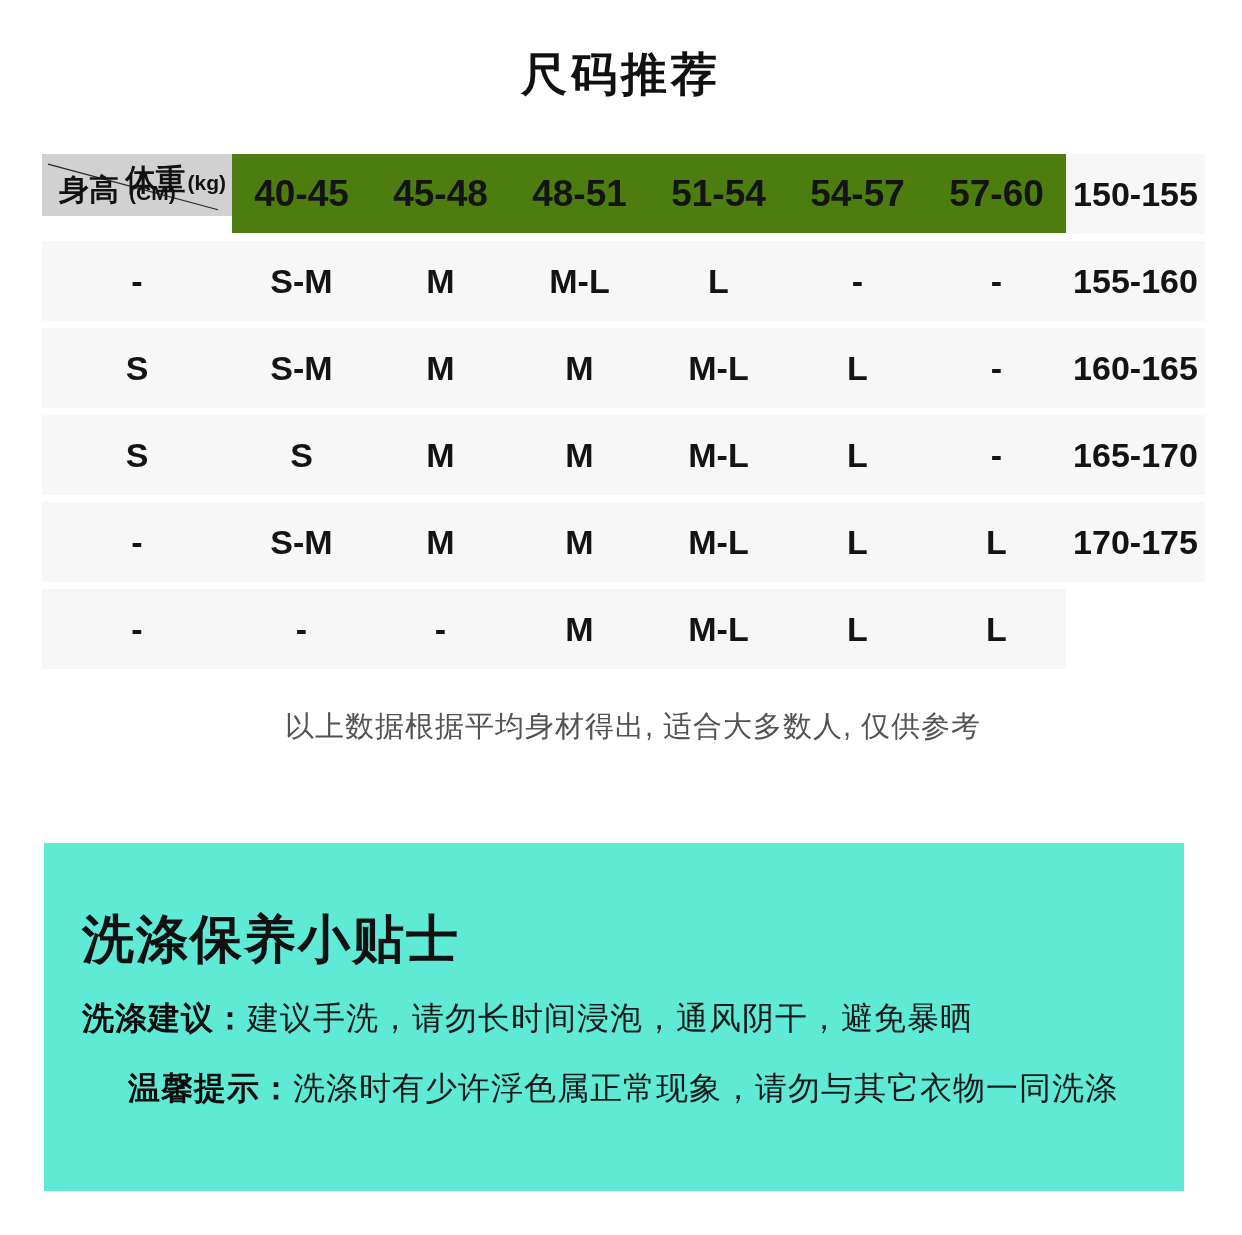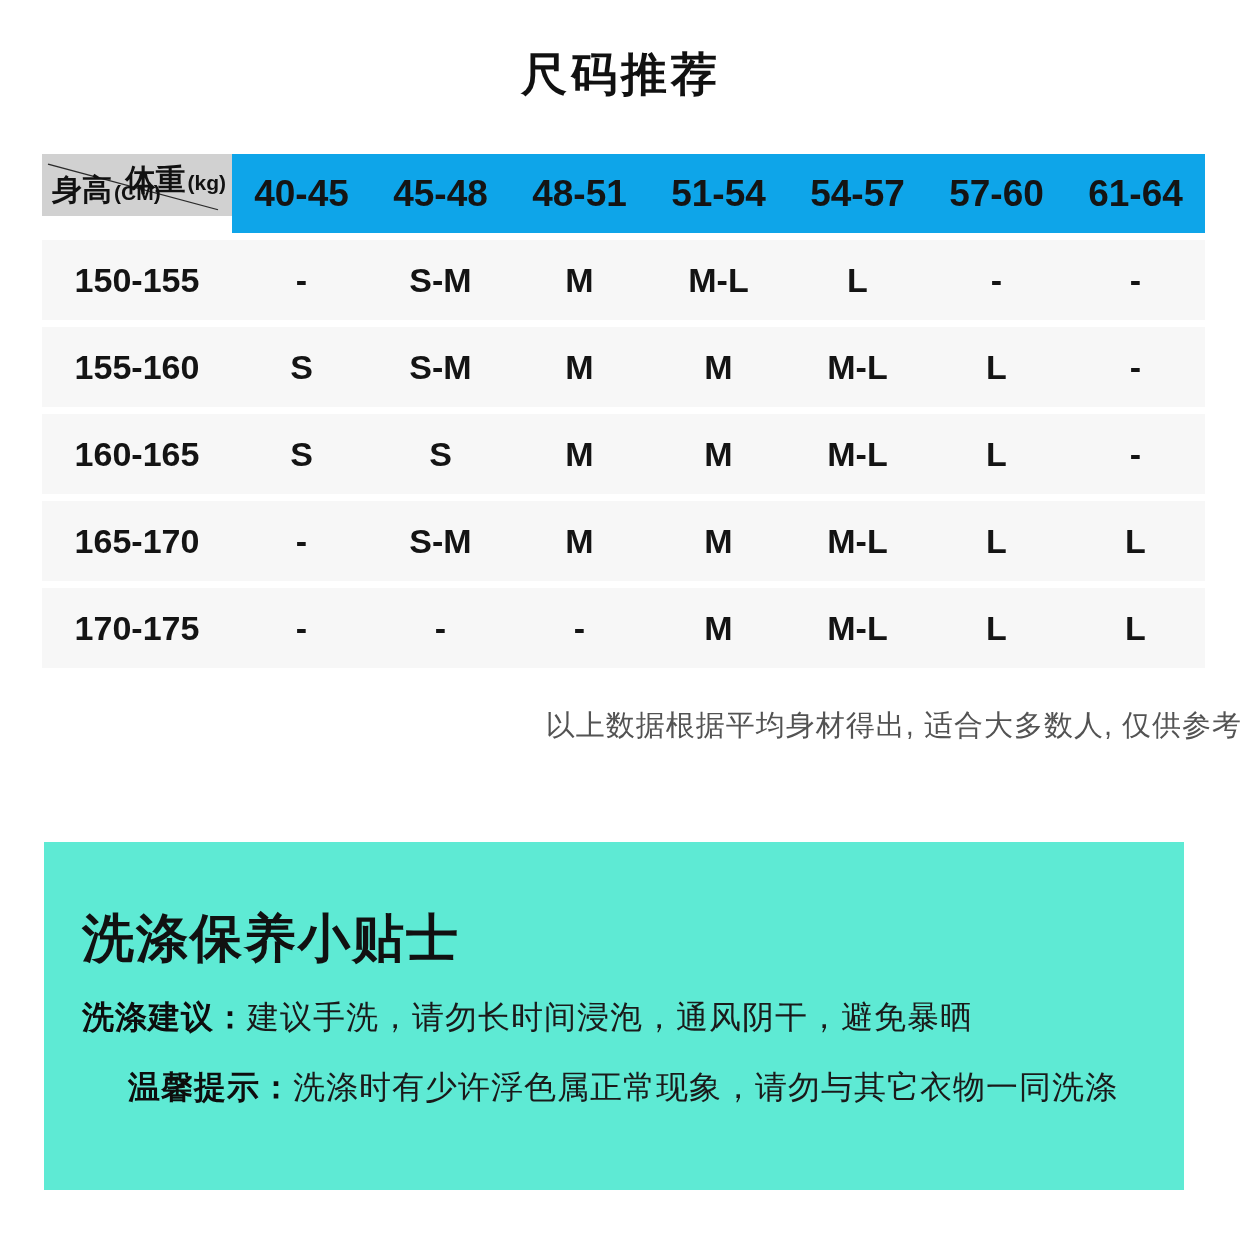--- a/index.html
+++ b/index.html
@@ -28,43 +28,43 @@
   .cell {
     height:80px;
     display:flex; align-items:center; justify-content:center;
     font-weight:700;
     font-size:34px;
     background:#f7f7f7;
     font-stretch:condensed;
   }
   .head-cell {
     height:79px;
-    background:#0ea5e9;
+    background:#4d7c0f;
     font-size:37px;
   }
   .corner-cell {
     position:relative;
     background:#d1d1d1;
     height:62px;
   }
   .corner-cell svg { position:absolute; inset:0; width:100%; height:100%; }
   .corner-top {
     position:absolute; top:6px; right:6px;
     font-size:30px; font-weight:700; color:#111;
     display:flex; align-items:baseline; gap:2px;
   }
   .corner-bottom {
-    position:absolute; bottom:5px; left:10px;
+    position:absolute; bottom:5px; left:17px;
     font-size:30px; font-weight:700; color:#111;
-    display:flex; align-items:baseline; gap:2px;
+    display:flex; align-items:baseline; gap:10px;
   }
   .corner-unit { font-size:21px; font-weight:700; }
   .table-note {
     margin-top:38px;
-    text-align:right;
+    text-align:center;
     font-size:29px;
     color:#535353;
     letter-spacing:1px;
     padding-left:24px;
   }
   
   .care-panel {
     margin:96px 0 0 44px;
     width:1140px;
     min-height:348px;
@@ -106,21 +106,20 @@
       <span>身高</span>
       <span class="corner-unit">(CM)</span>
     </span>
   </div>
   <div class="cell head-cell">40-45</div>
   <div class="cell head-cell">45-48</div>
   <div class="cell head-cell">48-51</div>
   <div class="cell head-cell">51-54</div>
   <div class="cell head-cell">54-57</div>
   <div class="cell head-cell">57-60</div>
-  <div class="cell head-cell">61-64</div>
 
   <div class="cell">150-155</div>
   <div class="cell">-</div>
   <div class="cell">S-M</div>
   <div class="cell">M</div>
   <div class="cell">M-L</div>
   <div class="cell">L</div>
   <div class="cell">-</div>
   <div class="cell">-</div>
 

